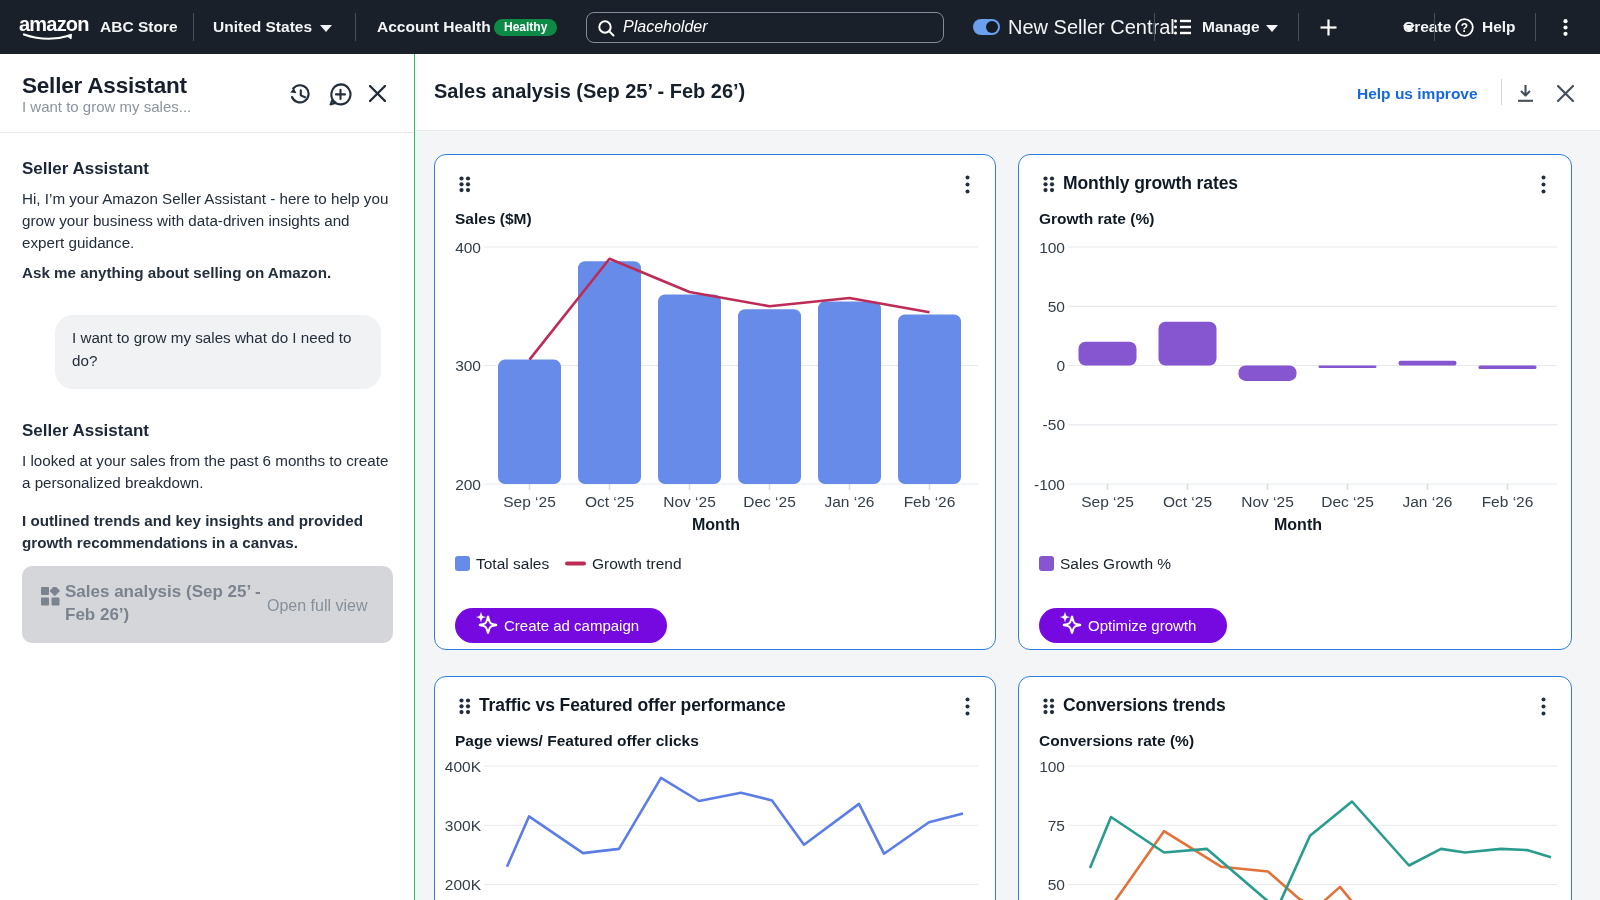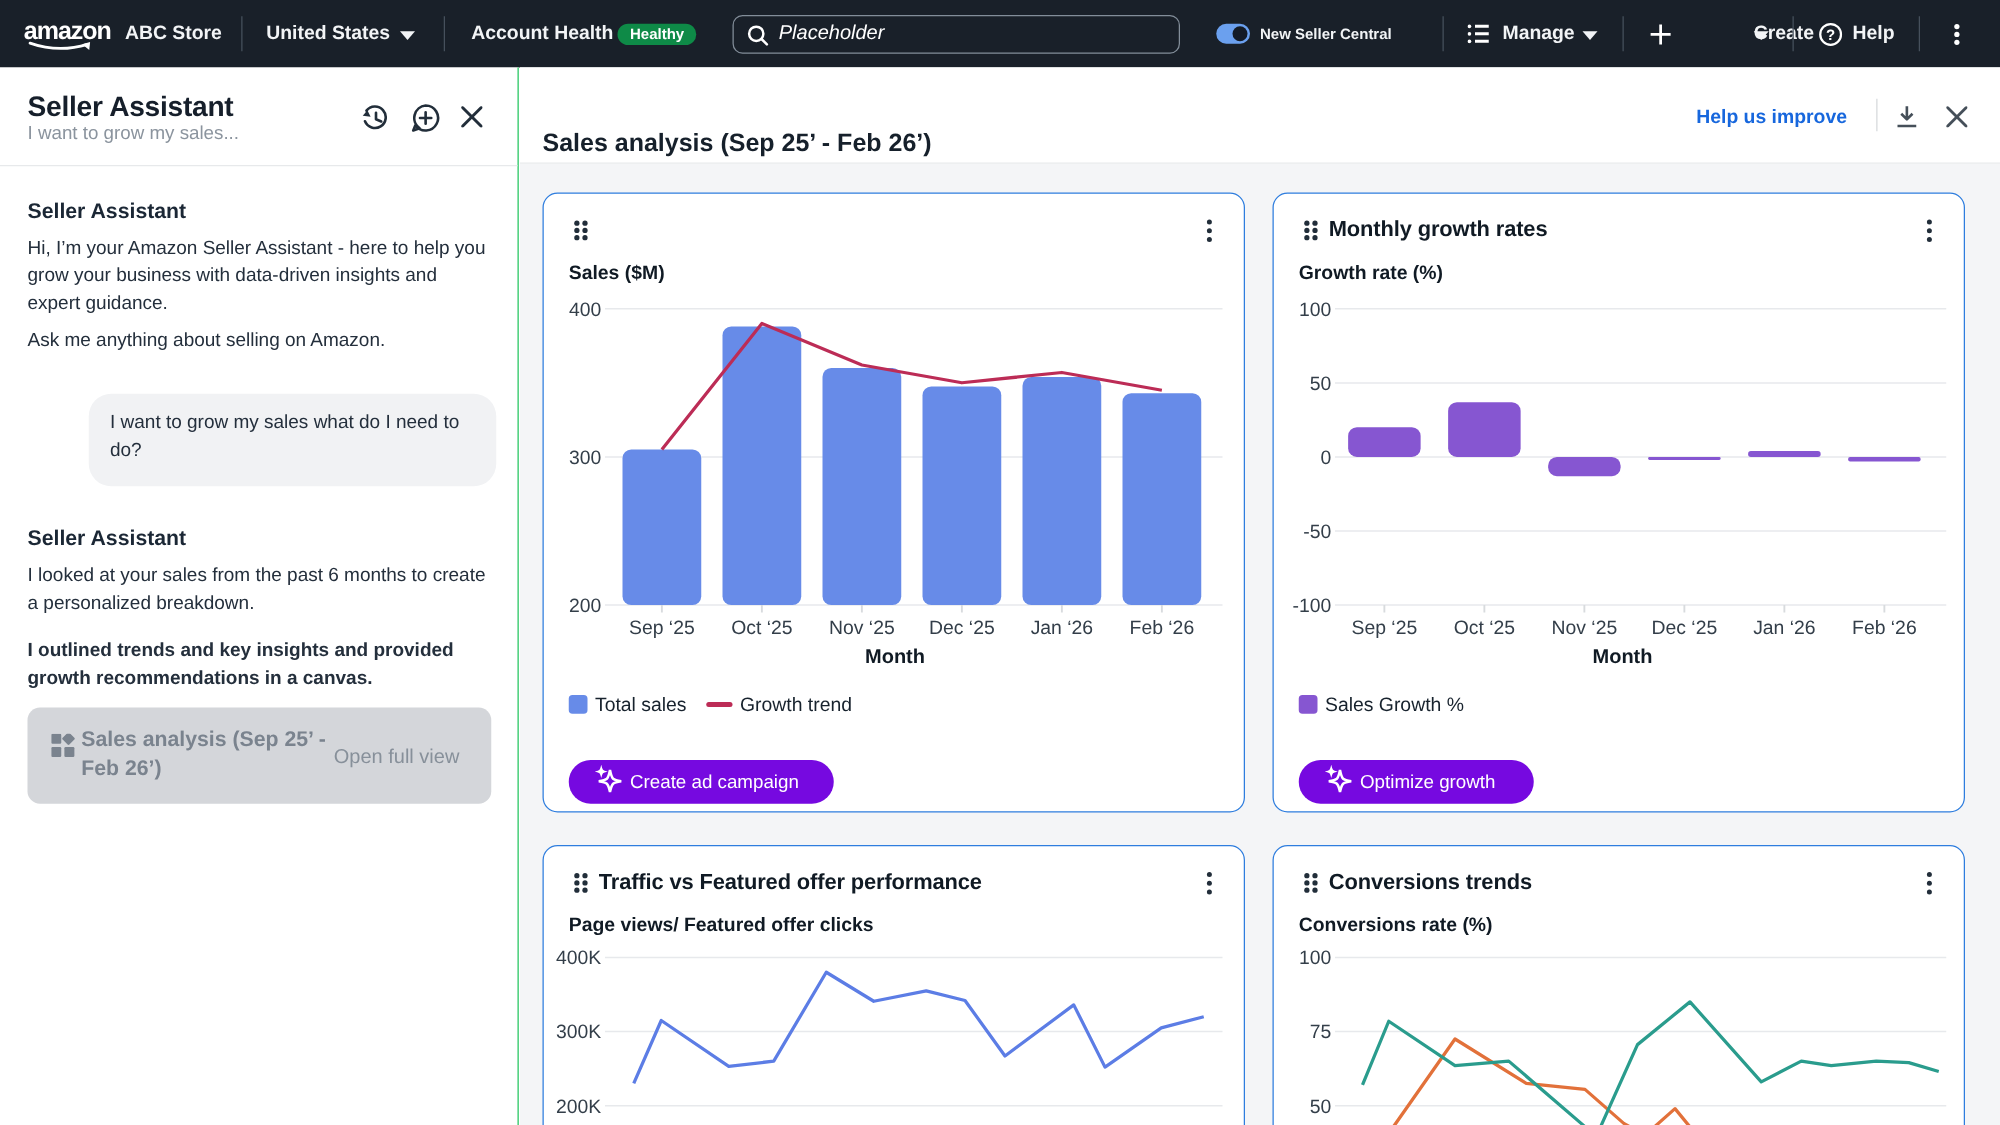--- a/index.html
+++ b/index.html
@@ -15,28 +15,28 @@
 #search span { position:absolute; left:36px; top:5px; font-size:16px; font-style:italic; color:#fff; }
 #toggle { position:absolute; left:973px; top:19px; width:27px; height:16px; background:#6ba0ee; border-radius:8px; }
 #toggle i { position:absolute; right:2px; top:2px; width:12px; height:12px; background:#141b26; border-radius:6px; }
 
 #sidebar { position:absolute; left:0; top:54px; width:415px; height:846px; background:#fff; border-right:1px solid #22c55e; }
 #sidebar h1 { position:absolute; left:22px; top:19px; font-size:22.5px; color:#161f2b; letter-spacing:-0.2px; }
 #sidebar .sub { position:absolute; left:22px; top:44px; font-size:15px; color:#8b949e; }
 #sidebar .hr { position:absolute; left:0; top:78px; width:414px; height:1px; background:#e7e9eb; }
 .sa-h2 { font-size:17px; font-weight:bold; color:#1b2735; }
 .sa-p { font-size:15.2px; color:#242f3c; line-height:22px; }
-#bubble { position:absolute; left:55px; top:261px; width:326px; height:74px; background:#f1f2f4; border-radius:18px; padding:11px 0 0 17px;margin-left:16px; }
+#bubble { position:absolute; left:55px; top:261px; width:326px; height:74px; background:#f1f2f4; border-radius:18px; padding:11px 0 0 17px; }
 #chip { position:absolute; left:22px; top:512px; width:371px; height:77px; background:#d4d6da; border-radius:10px; color:#7a838e; }
 #chip .t { position:absolute; left:43px; top:14px; font-size:17px; font-weight:bold; line-height:23px; }
 #chip .o { position:absolute; left:245px; top:31px; font-size:16px; color:#87909a; }
 
 #main { position:absolute; left:416px; top:54px; width:1184px; height:846px; background:#f4f5f7; }
 #mainhead { position:absolute; left:0; top:0; width:1184px; height:77px; background:#fff; border-bottom:1px solid #e8eaec; }
-#mainhead h2 { position:absolute; left:18px; top:26px; font-size:20px; color:#16202b;margin-top:24px; }
+#mainhead h2 { position:absolute; left:18px; top:26px; font-size:20px; color:#16202b; }
 #mainhead .link { position:absolute; left:941px; top:31px; font-size:15.5px; font-weight:bold; color:#1767dd; }
 #mainhead .vsep { position:absolute; left:1085px; top:25px; width:1px; height:26px; background:#d6d9dc; }
 .card { position:absolute; background:#fff; border:1.5px solid #2e7dde; border-radius:12px; }
 .card .handle { position:absolute; left:24px; top:21px; }
 .card .ctitle { position:absolute; left:44px; top:18px; font-size:17.5px; font-weight:bold; color:#101a24; letter-spacing:-0.1px; }
 .card .kebab { position:absolute; right:25px; top:20px; }
 .card .ytitle { position:absolute; left:20px; top:55px; font-size:15.5px; font-weight:bold; color:#101a24; }
 .gbtn { position:absolute; left:20px; top:453px; height:35px; background:#7609e0; border-radius:17.5px; color:#fff; font-size:15px; font-weight:normal; }
 .gbtn svg { position:absolute; left:18px; top:1px; }
 .gbtn span { position:absolute; left:49px; top:9px; white-space:nowrap; }
@@ -59,21 +59,21 @@
   <div id="search">
     <svg class="abs" style="left:10px;top:6px" width="19" height="19" viewBox="0 0 19 19">
         <circle cx="8" cy="8" r="5.7" fill="none" stroke="#fff" stroke-width="2"></circle>
         <line x1="12.2" y1="12.2" x2="16.5" y2="16.5" stroke="#fff" stroke-width="2" stroke-linecap="round"></line>
       </svg>
     <span>Placeholder</span>
   </div>
   <div id="toggle">
       <i></i>
     </div>
-  <div class="navtxt" style="left:1008px;font-weight:bold;font-size:12px">New Seller Central</div>
+  <div class="navtxt" style="left:1008px;font-weight:normal;font-size:20px">New Seller Central</div>
   <div class="sep" style="left:1154px"></div>
   <svg class="abs" style="left:1174px;top:19px" width="18" height="16" viewBox="0 0 18 16">
       <circle cx="1.5" cy="2" r="1.5" fill="#fff"></circle>
       <circle cx="1.5" cy="8" r="1.5" fill="#fff"></circle>
       <circle cx="1.5" cy="14" r="1.5" fill="#fff"></circle>
       <line x1="6" y1="2" x2="17" y2="2" stroke="#fff" stroke-width="2.4"></line>
       <line x1="6" y1="8" x2="17" y2="8" stroke="#fff" stroke-width="2.4"></line>
       <line x1="6" y1="14" x2="17" y2="14" stroke="#fff" stroke-width="2.4"></line>
     </svg>
   <div class="navtxt" style="left:1202px">Manage</div>
@@ -111,21 +111,21 @@
       <line x1="7" y1="11.4" x2="16" y2="11.4" stroke="#222e3a" stroke-width="2.1" stroke-linecap="round"></line>
       <line x1="11.5" y1="6.9" x2="11.5" y2="15.9" stroke="#222e3a" stroke-width="2.1" stroke-linecap="round"></line>
     </svg>
   <svg class="abs" style="left:369px;top:31px" width="17" height="17" viewBox="0 0 17 17">
       <line x1="1" y1="1" x2="16" y2="16" stroke="#222e3a" stroke-width="2.4" stroke-linecap="round"></line>
       <line x1="16" y1="1" x2="1" y2="16" stroke="#222e3a" stroke-width="2.4" stroke-linecap="round"></line>
     </svg>
   <div class="hr"></div>
   <div class="sa-h2 abs" style="left:22px;top:105px">Seller Assistant</div>
   <div class="sa-p abs" style="left:22px;top:134px">Hi, I’m your Amazon Seller Assistant - here to help you<br>grow your business with data-driven insights and<br>expert guidance.</div>
-  <div class="sa-p abs" style="left:22px;top:208px;font-weight:normal">Ask me anything about selling on Amazon.</div>
+  <div class="sa-p abs" style="left:22px;top:208px;font-weight:bold">Ask me anything about selling on Amazon.</div>
   <div id="bubble">
       <div class="sa-p" style="line-height:23px">I want to grow my sales what do I need to<br>do?</div>
     </div>
   <div class="sa-h2 abs" style="left:22px;top:367px">Seller Assistant</div>
   <div class="sa-p abs" style="left:22px;top:396px">I looked at your sales from the past 6 months to create<br>a personalized breakdown.</div>
   <div class="sa-p abs" style="left:22px;top:456px;font-weight:bold">I outlined trends and key insights and provided<br>growth recommendations in a canvas.</div>
   <div id="chip">
     <svg class="abs" style="left:19px;top:21px" width="19" height="19" viewBox="0 0 19 19">
         <rect x="0" y="0" width="8" height="8" rx="1" fill="#7a838e"></rect>
         <rect x="0" y="10.5" width="8" height="8" rx="1" fill="#7a838e"></rect>

